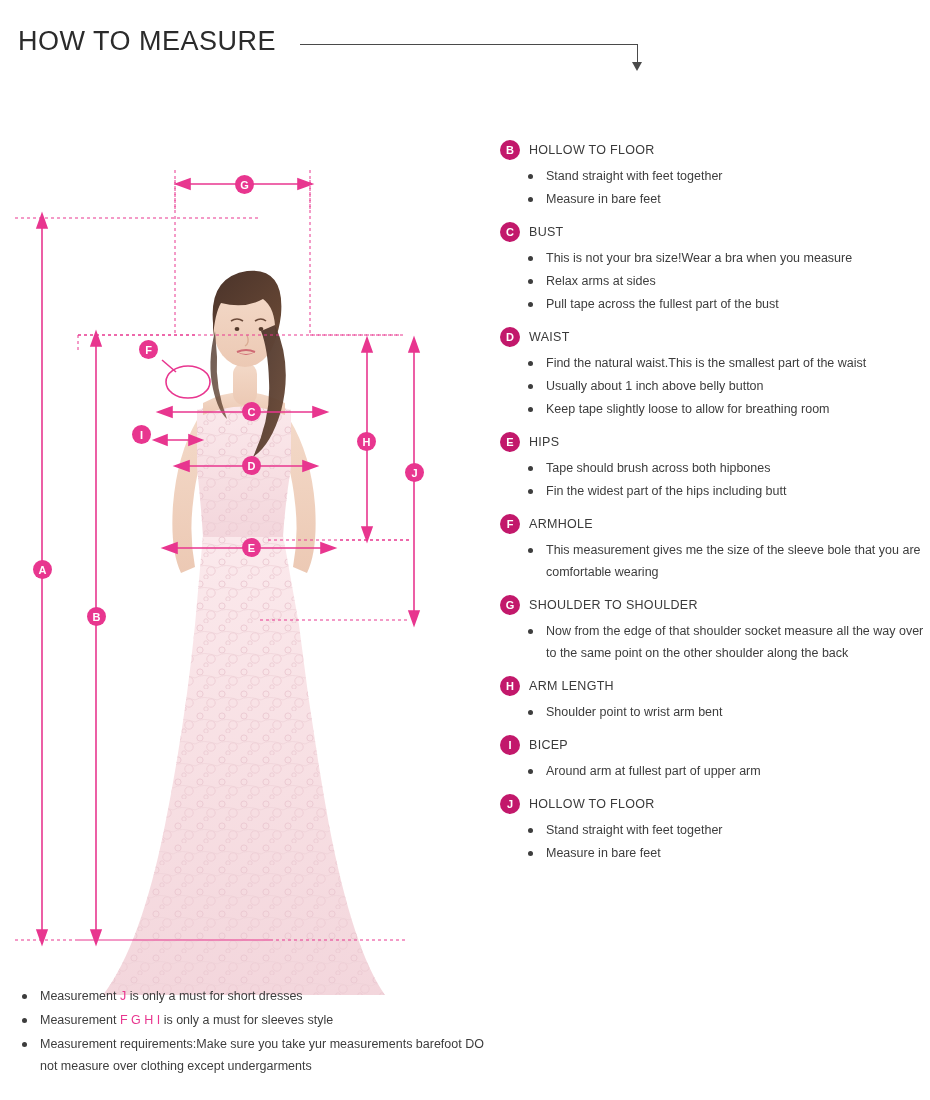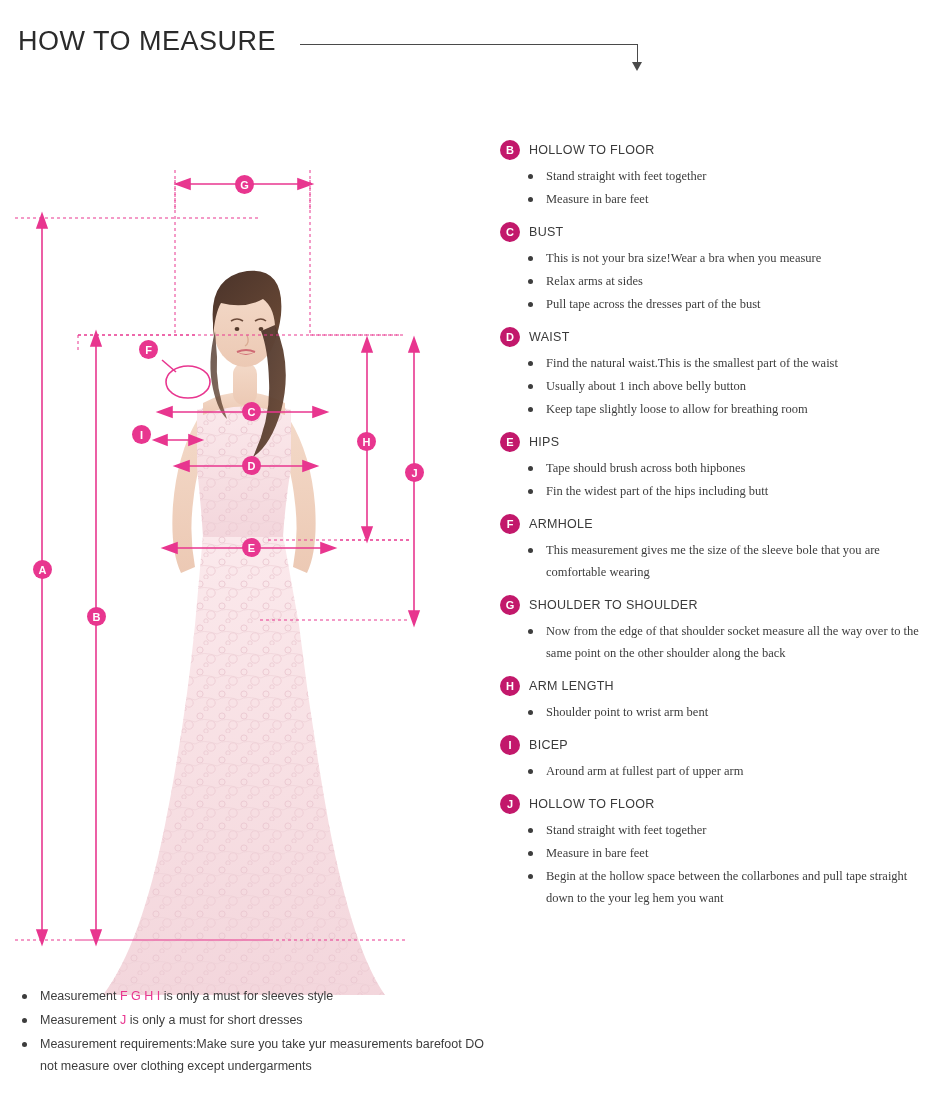--- a/index.html
+++ b/index.html
@@ -64,21 +64,21 @@
   .group-head { display: flex; align-items: center; gap: 9px; margin-bottom: 5px; }
   .gbadge {
     width: 20px; height: 20px; border-radius: 50%;
     background: #c2186b; color: #fff; font-size: 11px; font-weight: bold;
     display: flex; align-items: center; justify-content: center; flex: 0 0 auto;
   }
   .gtitle { font-size: 12.5px; color: #3a3a3a; letter-spacing: .3px; }
   .bullets { list-style: none; margin: 0; padding: 0 0 0 24px; }
   .bullets li {
     position: relative; font-size: 12.5px; line-height: 22px; color: #3d3d3d;
-    padding-left: 22px; margin-bottom: 1px; font-family: Liberation Serif, serif;
+    padding-left: 22px; margin-bottom: 1px;
   }
   .bullets li:before {
     content: ""; position: absolute; left: 4px; top: 9px;
     width: 5px; height: 5px; border-radius: 50%; background: #3d3d3d;
   }
 
   
   .footer { position: absolute; left: 18px; top: 985px; width: 470px; }
   .footer ul { list-style: none; margin: 0; padding: 0; }
   .footer li {
@@ -249,21 +249,21 @@
     </div>
 
     <div class="group">
       <div class="group-head">
         <div class="gbadge">C</div>
         <div class="gtitle">BUST</div>
       </div>
       <ul class="bullets">
         <li>This is not your bra size!Wear a bra when you measure</li>
         <li>Relax arms at sides</li>
-        <li>Pull tape across the dresses part of the bust</li>
+        <li>Pull tape across the fullest part of the bust</li>
       </ul>
     </div>
 
     <div class="group">
       <div class="group-head">
         <div class="gbadge">D</div>
         <div class="gtitle">WAIST</div>
       </div>
       <ul class="bullets">
         <li>Find the natural waist.This is the smallest part of the waist</li>
@@ -324,27 +324,26 @@
     </div>
 
     <div class="group">
       <div class="group-head">
         <div class="gbadge">J</div>
         <div class="gtitle">HOLLOW TO FLOOR</div>
       </div>
       <ul class="bullets">
         <li>Stand straight with feet together</li>
         <li>Measure in bare feet</li>
-        <li>Begin at the hollow space between the collarbones and pull tape straight down to the your leg hem you want</li>
       </ul>
     </div>
 
   </div>
 
   <div class="footer">
     <ul>
+      <li><span>Measurement </span><span class="hl">J</span><span> is only a must for short dresses</span></li>
       <li><span>Measurement </span><span class="hl">F G H I</span><span> is only a must for sleeves style</span></li>
-      <li><span>Measurement </span><span class="hl">J</span><span> is only a must for short dresses</span></li>
       <li><span>Measurement requirements:Make sure you take yur measurements barefoot DO not measure over clothing except undergarments</span></li>
     </ul>
   </div>
 
 </div>
 
 </body></html>

